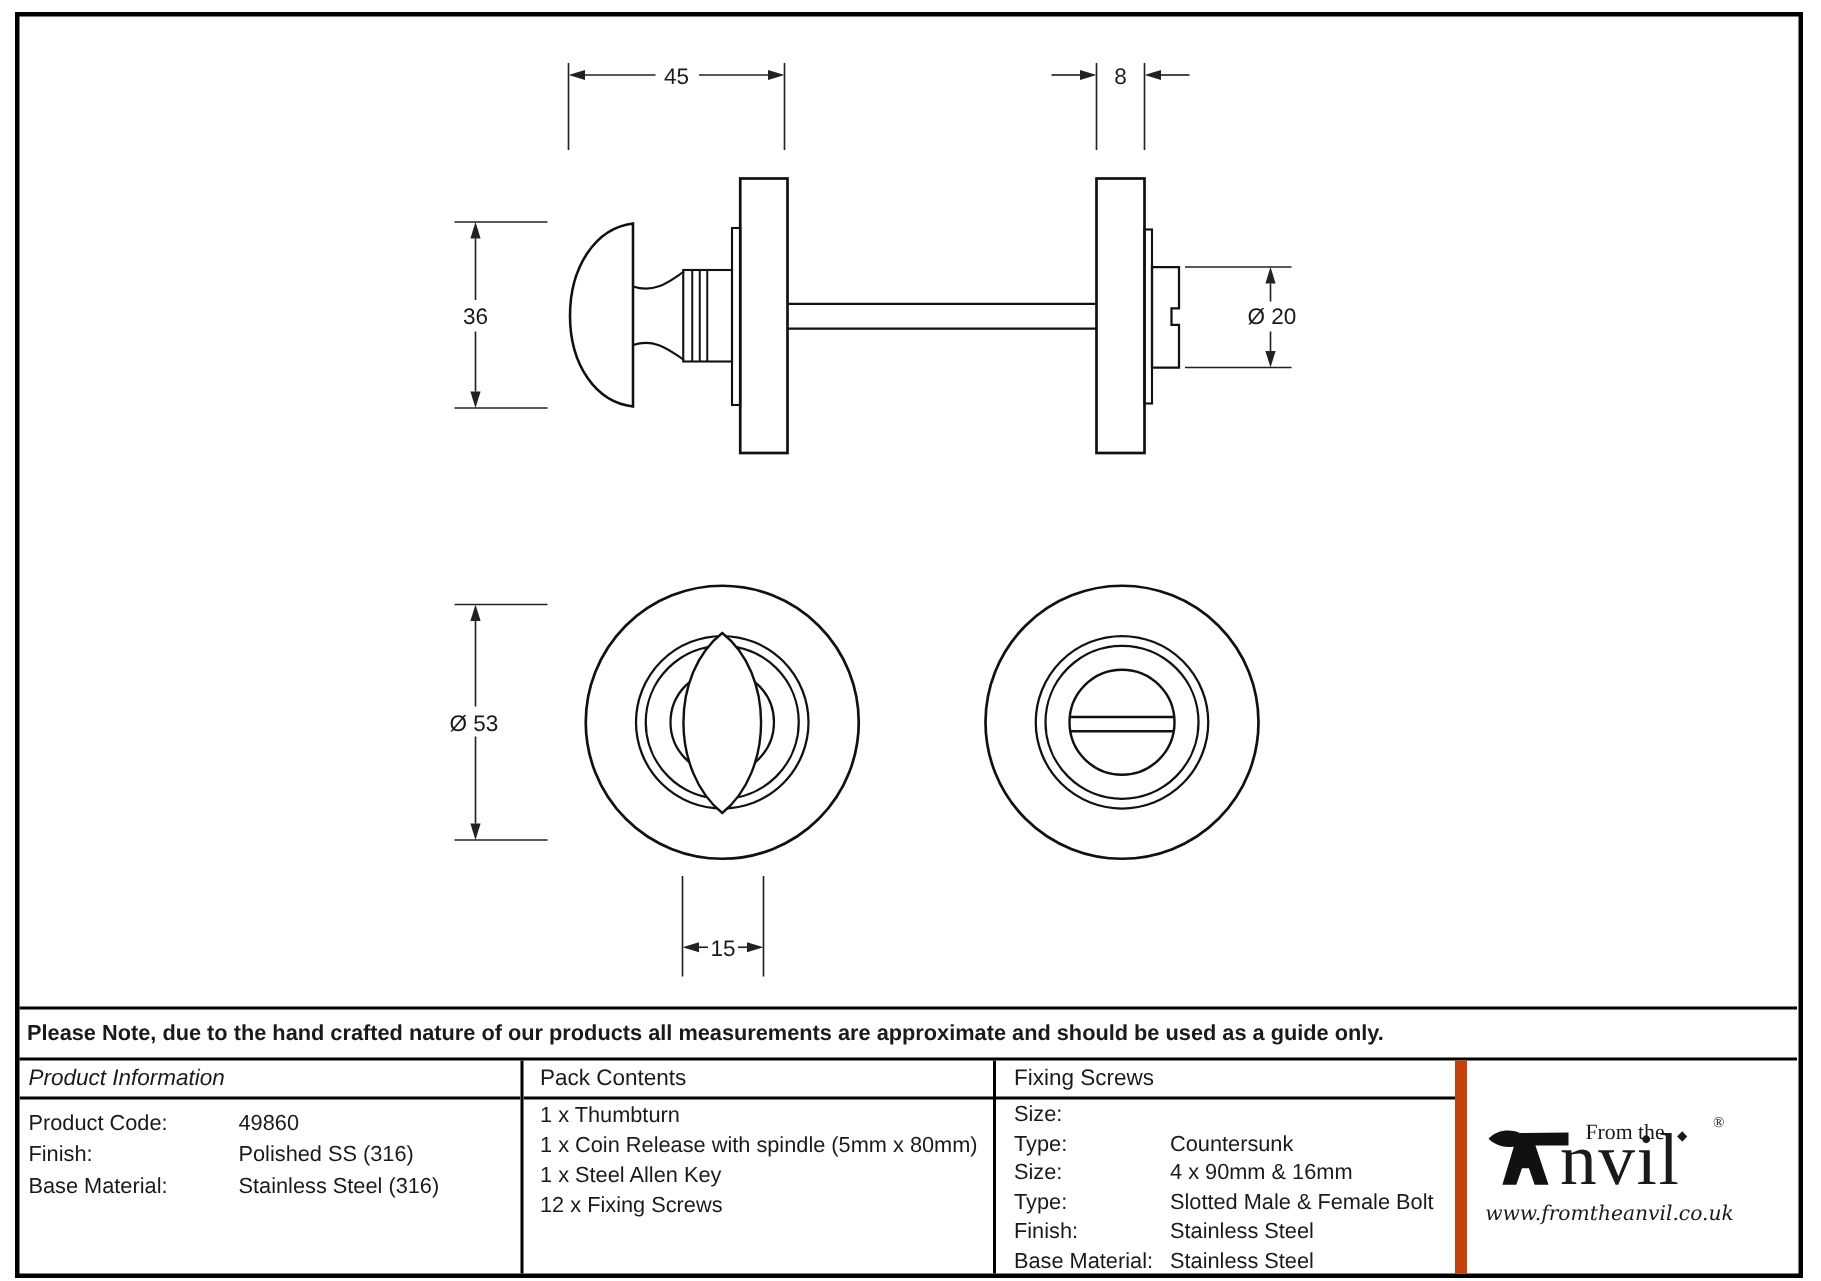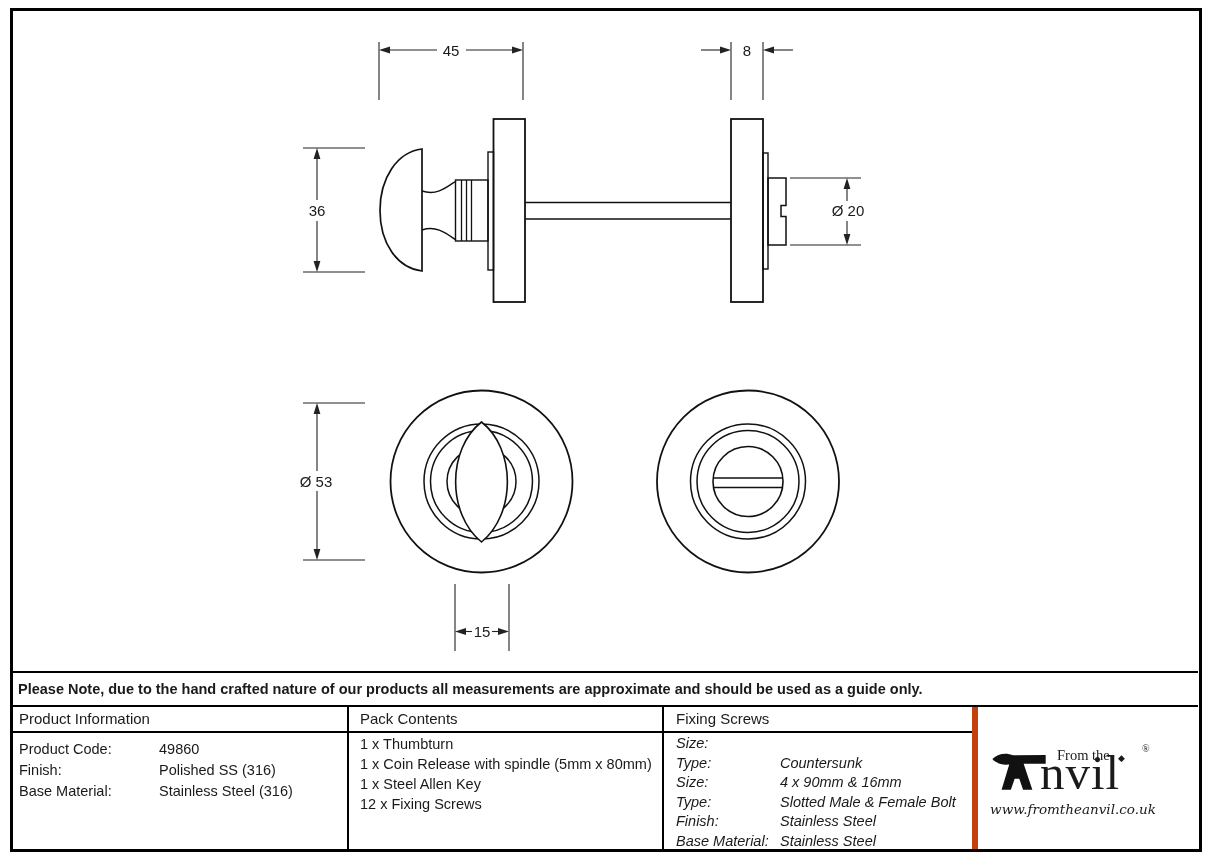--- a/index.html
+++ b/index.html
@@ -4,32 +4,32 @@
 <style>
   html,body{margin:0;padding:0;background:#fff;}
   body{width:1214px;height:854px;position:relative;font-family:"Liberation Sans",sans-serif;color:#1a1a1a;overflow:hidden;}
   .frame{position:absolute;left:10px;top:8px;width:1192px;height:844px;border:3px solid #000;box-sizing:border-box;}
   .drawing-svg{position:absolute;left:0;top:0;width:1214px;height:854px;}
   .note-row{position:absolute;left:13px;top:671px;width:1185px;height:34px;border-top:2px solid #000;box-sizing:border-box;display:flex;align-items:center;padding-left:5px;font-size:14.5px;font-weight:bold;}
   .spec-table{position:absolute;left:13px;top:705px;width:1185px;height:144px;border-top:2px solid #000;box-sizing:border-box;display:flex;}
   .col{box-sizing:border-box;overflow:hidden;}
   .col-1{width:336px;border-right:2px solid #000;}
   .col-2{width:315px;border-right:2px solid #000;}
-  .col-3{width:314px;border-right:6px solid #c2410c;}
+  .col-3{width:314px;border-right:8px solid #c2410c;}
   .col-4{width:196px;position:relative;}
   .col-header{height:26px;border-bottom:2px solid #000;box-sizing:border-box;line-height:24px;font-size:15px;}
-  .col-1 .col-header{padding-left:6px;}
+  .col-1 .col-header{padding-left:6px;font-style:italic;}
   .col-2 .col-header{padding-left:11px;}
   .col-3 .col-header{padding-left:12px;}
   .kv-row{display:flex;font-size:14.5px;white-space:nowrap;}
   .col-1 .kv-rows{padding:6px 0 0 6px;}
   .col-1 .kv-row{line-height:21px;gap:36px;}
   .col-1 .kv-label{width:104px;}
   .col-3 .kv-rows{padding:1px 0 0 12px;}
-  .col-3 .kv-row{line-height:19.5px;font-style:italic;}
+  .col-3 .kv-row{line-height:19.5px;}
   .col-3 .kv-label{width:104px;}
   .list-rows{padding:1px 0 0 11px;font-size:14.5px;}
   .list-item{line-height:20px;white-space:nowrap;}
   .logo{position:absolute;left:12px;top:33px;width:166px;height:84px;}
   .logo .anvil-glyph{position:absolute;left:0;top:8px;}
   .logo .from-the{position:absolute;left:67px;top:7px;font-family:"Liberation Serif",serif;font-size:14.5px;}
   .logo .tittle{position:absolute;left:128px;top:13px;font-size:9px;font-family:"DejaVu Sans",sans-serif;}
   .logo .reg{position:absolute;left:152px;top:3px;font-size:10px;font-family:"Liberation Serif",serif;}
   .logo .brand{position:absolute;left:50px;top:13px;font-family:"Liberation Serif",serif;font-size:49px;line-height:40px;letter-spacing:1px;}
   .logo .website{position:absolute;left:-4px;top:61px;width:174px;text-align:center;font-family:"DejaVu Serif",serif;font-style:italic;font-size:13.5px;}

